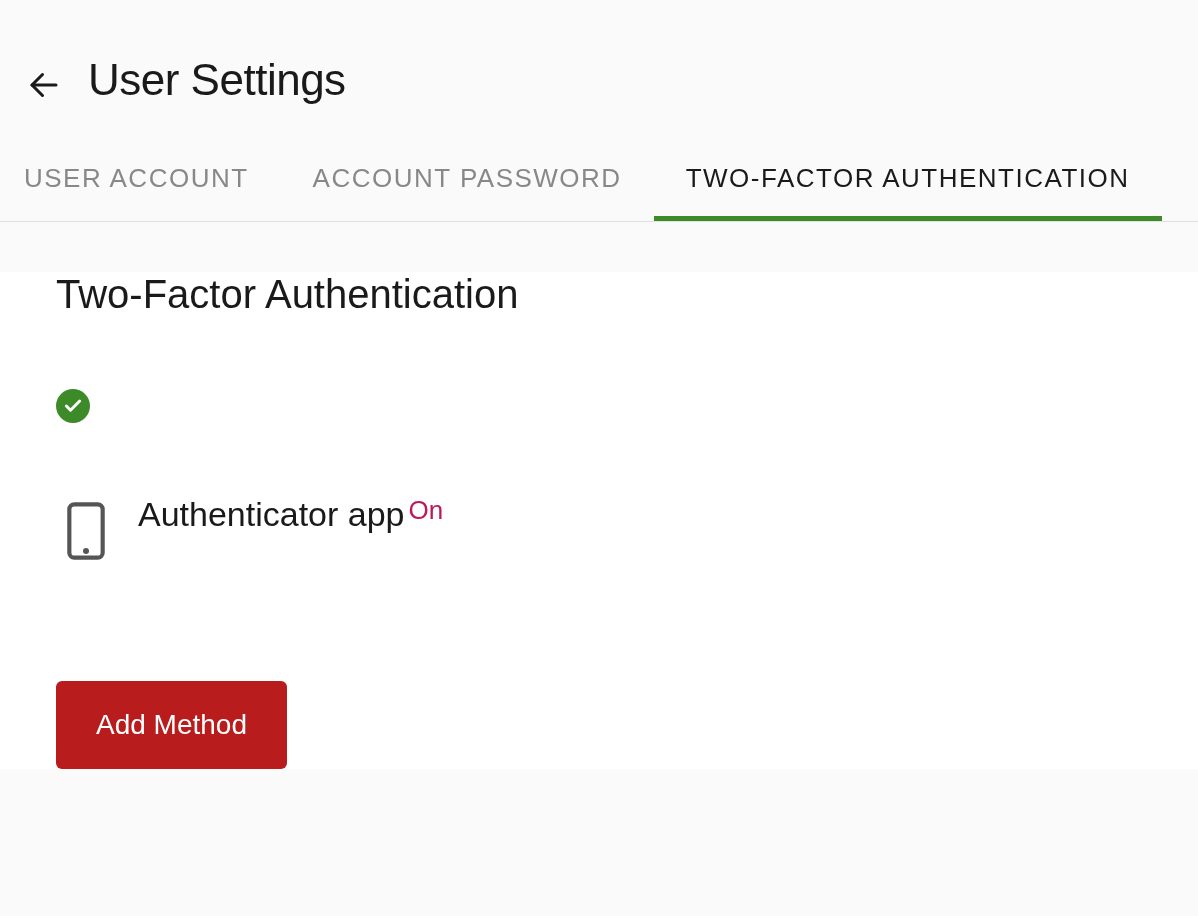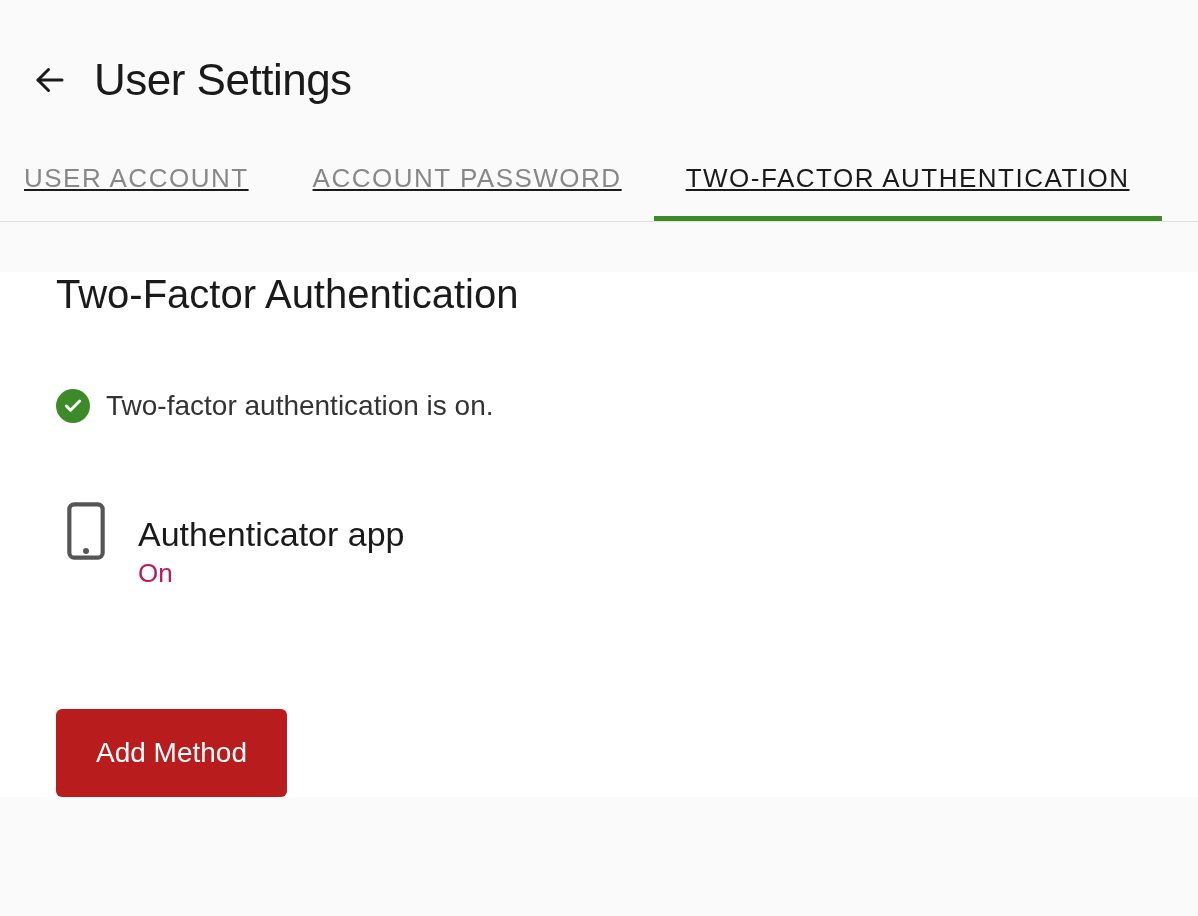--- a/index.html
+++ b/index.html
@@ -9,22 +9,22 @@
     }
     body {
       font-family: -apple-system, BlinkMacSystemFont, "Segoe UI", Helvetica, Arial, sans-serif;
       background: #fafafa;
       color: #1a1a1a;
       width: 1198px;
       height: 916px;
     }
     .header {
       display: flex;
-      align-items: center;
-      padding: 55px 24px 40px 30px;
+      align-items: flex-end;
+      padding: 55px 24px 40px 24px;
       gap: 24px;
     }
     .back-arrow {
       display: inline-flex;
       align-items: center;
       justify-content: center;
       cursor: pointer;
       width: 40px;
       height: 40px;
     }
@@ -36,21 +36,20 @@
       font-size: 44px;
       font-weight: 400;
       letter-spacing: -0.5px;
       color: #1a1a1a;
     }
     .tabs {
       display: flex;
       border-bottom: 1px solid #e0e0e0;
       padding: 0 24px;
       gap: 0;
-      text-decoration: underline;
     }
     .tab {
       padding: 18px 32px 22px 32px;
       font-size: 26px;
       font-weight: 500;
       letter-spacing: 1.5px;
       color: #888;
       cursor: pointer;
       border-bottom: 5px solid transparent;
       text-align: center;
@@ -114,23 +113,22 @@
       justify-content: center;
       flex-shrink: 0;
       margin-top: 6px;
     }
     .phone-icon svg {
       width: 40px;
       height: 60px;
     }
     .method-info {
       display: flex;
-      flex-direction: column;
+      flex-direction: row;
       gap: 4px;
-      margin-top: 20px;
     }
     .method-name {
       font-size: 34px;
       color: #1a1a1a;
       font-weight: 400;
     }
     .method-status {
       font-size: 26px;
       color: #be185d;
     }
@@ -167,21 +165,20 @@
 
 <div class="content">
   <h2 class="section-heading">Two-Factor Authentication</h2>
 
   <div class="status-row">
     <span class="check-circle">
       <svg viewBox="0 0 24 24" fill="none" stroke="#fff" stroke-width="3.5" stroke-linecap="round" stroke-linejoin="round">
         <polyline points="20 6 9 17 4 12"></polyline>
       </svg>
     </span>
-    <span class="status-text">Two-factor authentication is on.</span>
   </div>
 
   <div class="method-row">
     <span class="phone-icon">
       <svg viewBox="0 0 24 36" fill="none" stroke="#555" stroke-width="2.5" stroke-linejoin="round">
         <rect x="2" y="2" width="20" height="32" rx="3"></rect>
         <circle cx="12" cy="30" r="1.8" fill="#555" stroke="none"></circle>
       </svg>
     </span>
     <div class="method-info">

